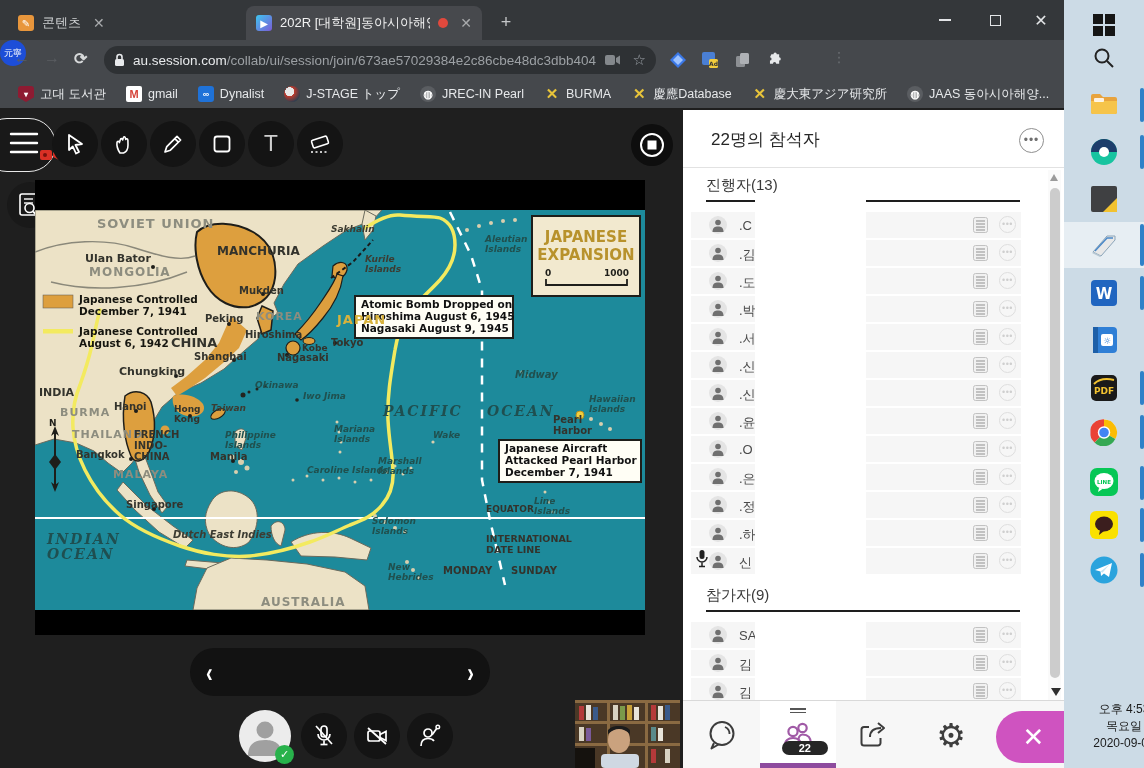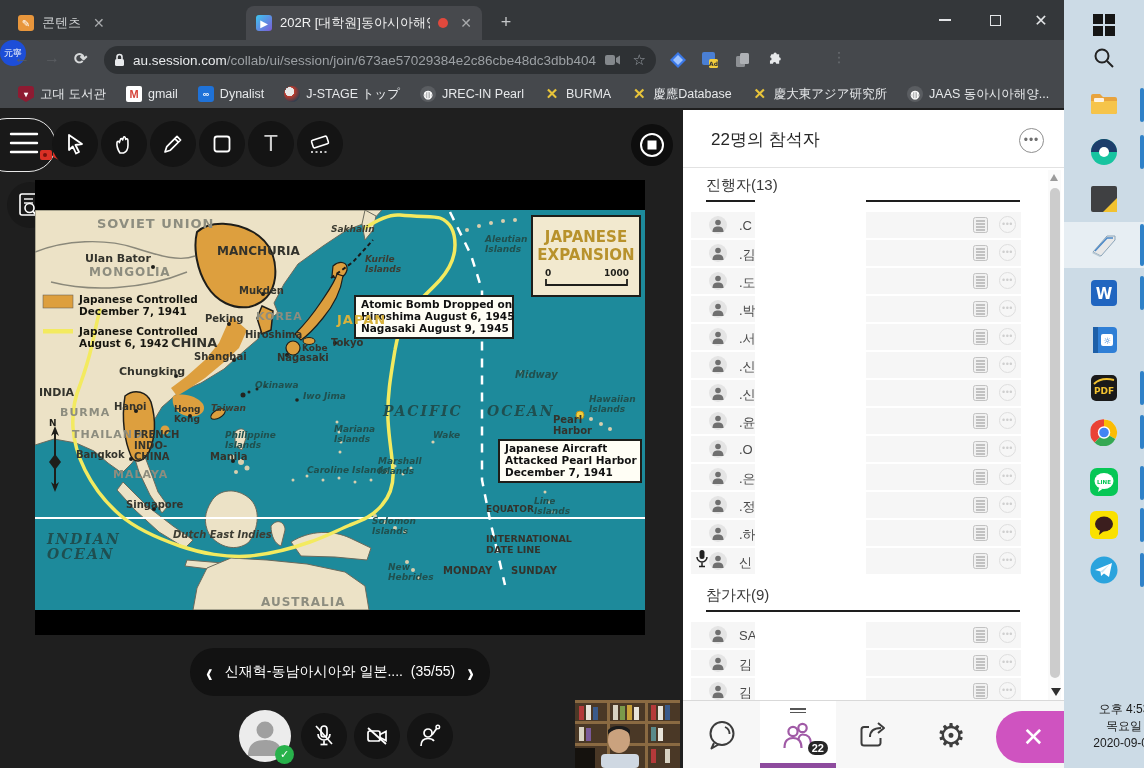--- a/index.html
+++ b/index.html
@@ -109,21 +109,21 @@
 
   
   #panelbar { position:absolute; left:683px; top:700px; width:381px; height:68px; background:#f7f7f7;
               border-top:1px solid #d9d9d9; }
   .barcell { position:absolute; top:0; height:68px; display:flex; align-items:center; justify-content:center; }
   #cell-people { background:#fff; }
   #people-underline { position:absolute; left:0; bottom:0; width:100%; height:6px; background:#8e4b9e; }
   #drag-lines { position:absolute; top:5px; left:50%; transform:translateX(-50%); width:16px; }
   #drag-lines i { display:block; height:1.5px; background:#555; margin:2px 0; }
   #badge22 { position:absolute; right:8px; bottom:14px; background:#262626; color:#fff; font-size:11px;
-             font-weight:bold; border-radius:9px; padding:1px 4px; }
+             font-weight:bold; border-radius:9px; padding:1px 17px; }
   #gear { font-size:33px; color:#3e3e3e; font-family:"DejaVu Sans", sans-serif; }
   #xpill { position:absolute; left:313px; top:10px; width:75px; height:52px; background:#cf53c0;
            border-radius:26px 0 0 26px; display:flex; align-items:center; justify-content:center; }
   #xpill span { color:#fff; font-size:26px; font-weight:300; }
 
   
   #taskbar { position:absolute; left:1064px; top:0; width:80px; height:768px; background:#ccdbe6; }
   .tbico { position:absolute; left:50%; transform:translateX(-50%); }
   #tb-active { position:absolute; left:0; top:222px; width:80px; height:46px; background:#e7eef3; }
   .runbar { position:absolute; right:0; width:4px; border-radius:2px; background:#2f81c8; }
@@ -512,21 +512,20 @@
               <text x="476" y="364" font-size="10" class="mlab-land"><tspan x="476" dy="0">SUNDAY</tspan></text>
               <text x="499" y="294" font-size="9" class="mlab-seaIt"><tspan x="499" dy="0">Line</tspan><tspan x="499" dy="10">Islands</tspan></text>
               <text x="353" y="360" font-size="9" class="mlab-seaIt"><tspan x="353" dy="0">New</tspan><tspan x="353" dy="10">Hebrides</tspan></text>
               <text x="226" y="396" font-size="12" class="mlab-hollow"><tspan x="226" dy="0">AUSTRALIA</tspan></text>
             </g>
         </svg>
       </div>
 
       <div id="slidenav">
         <span class="chev">‹</span>
-        <span class="navtxt"><span>신재혁-동남아시아와 일본....</span>&nbsp;&nbsp;<span>(35/55)</span></span>
         <span class="chev">›</span>
       </div>
 
       <div id="myavatar">
         <svg width="52" height="52" viewBox="0 0 52 52">
           <circle cx="26" cy="20" r="8.5" fill="#a0a0a0"></circle>
           <path d="M9 46 C9 33 17 30 26 30 C35 30 43 33 43 46 Z" fill="#a0a0a0"></path>
         </svg>
         <span id="avbadge">✓</span>
       </div>

